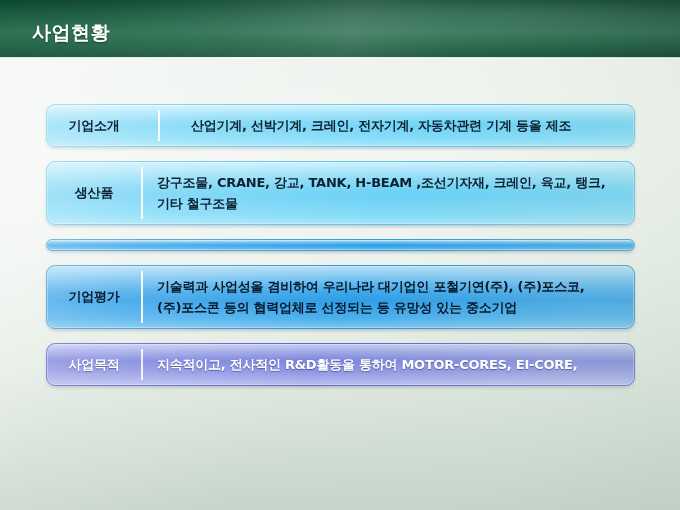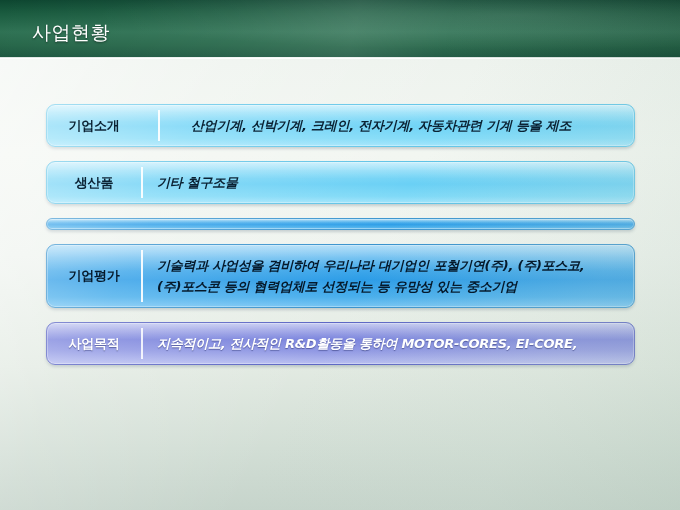--- a/index.html
+++ b/index.html
@@ -87,21 +87,21 @@
     background: linear-gradient(90deg,
       rgba(255,255,255,0.85) 0%,
       rgba(255,255,255,0.95) 40%,
       rgba(255,255,255,0.75) 100%);
   }
   .slide-title {
     position: absolute;
     left: 32px;
     top: 20px;
     font-size: 19px;
-    font-weight: normal;
+    font-weight: bold;
     color: #ffffff;
     letter-spacing: 0.5px;
     text-shadow: 0 1px 2px rgba(0,0,0,0.45);
     white-space: nowrap;
   }
 
   
   .rows {
     position: absolute;
     left: 46px;
@@ -158,21 +158,20 @@
     z-index: 2;
   }
   .row-body {
     flex: 1 1 auto;
     display: flex;
     flex-direction: column;
     justify-content: center;
     padding: 10px 20px 10px 14px;
     position: relative;
     z-index: 2;
-    font-style: italic;
   }
   .row-line {
     font-size: 13px;
     font-weight: bold;
     line-height: 21px;
     letter-spacing: -0.25px;
     white-space: nowrap;
   }
 
   
@@ -231,20 +230,21 @@
         <div class="row-label">기업소개</div>
         <div class="row-divider"></div>
         <div class="row-body">
           <div class="row-line">산업기계, 선박기계, 크레인, 전자기계, 자동차관련 기계 등올 제조</div>
         </div>
       </div>
       <div class="row tone-2">
         <div class="row-label">생산품</div>
         <div class="row-divider"></div>
         <div class="row-body">
+          <div class="row-line">강구조물, CRANE, 강교, TANK, H-BEAM ,조선기자재, 크레인, 육교, 탱크,</div>
           <div class="row-line">기타 철구조물</div>
         </div>
       </div>
       <div class="row tone-3">
         <div class="row-divider"></div>
       </div>
       <div class="row tone-4">
         <div class="row-label">기업평가</div>
         <div class="row-divider"></div>
         <div class="row-body">

